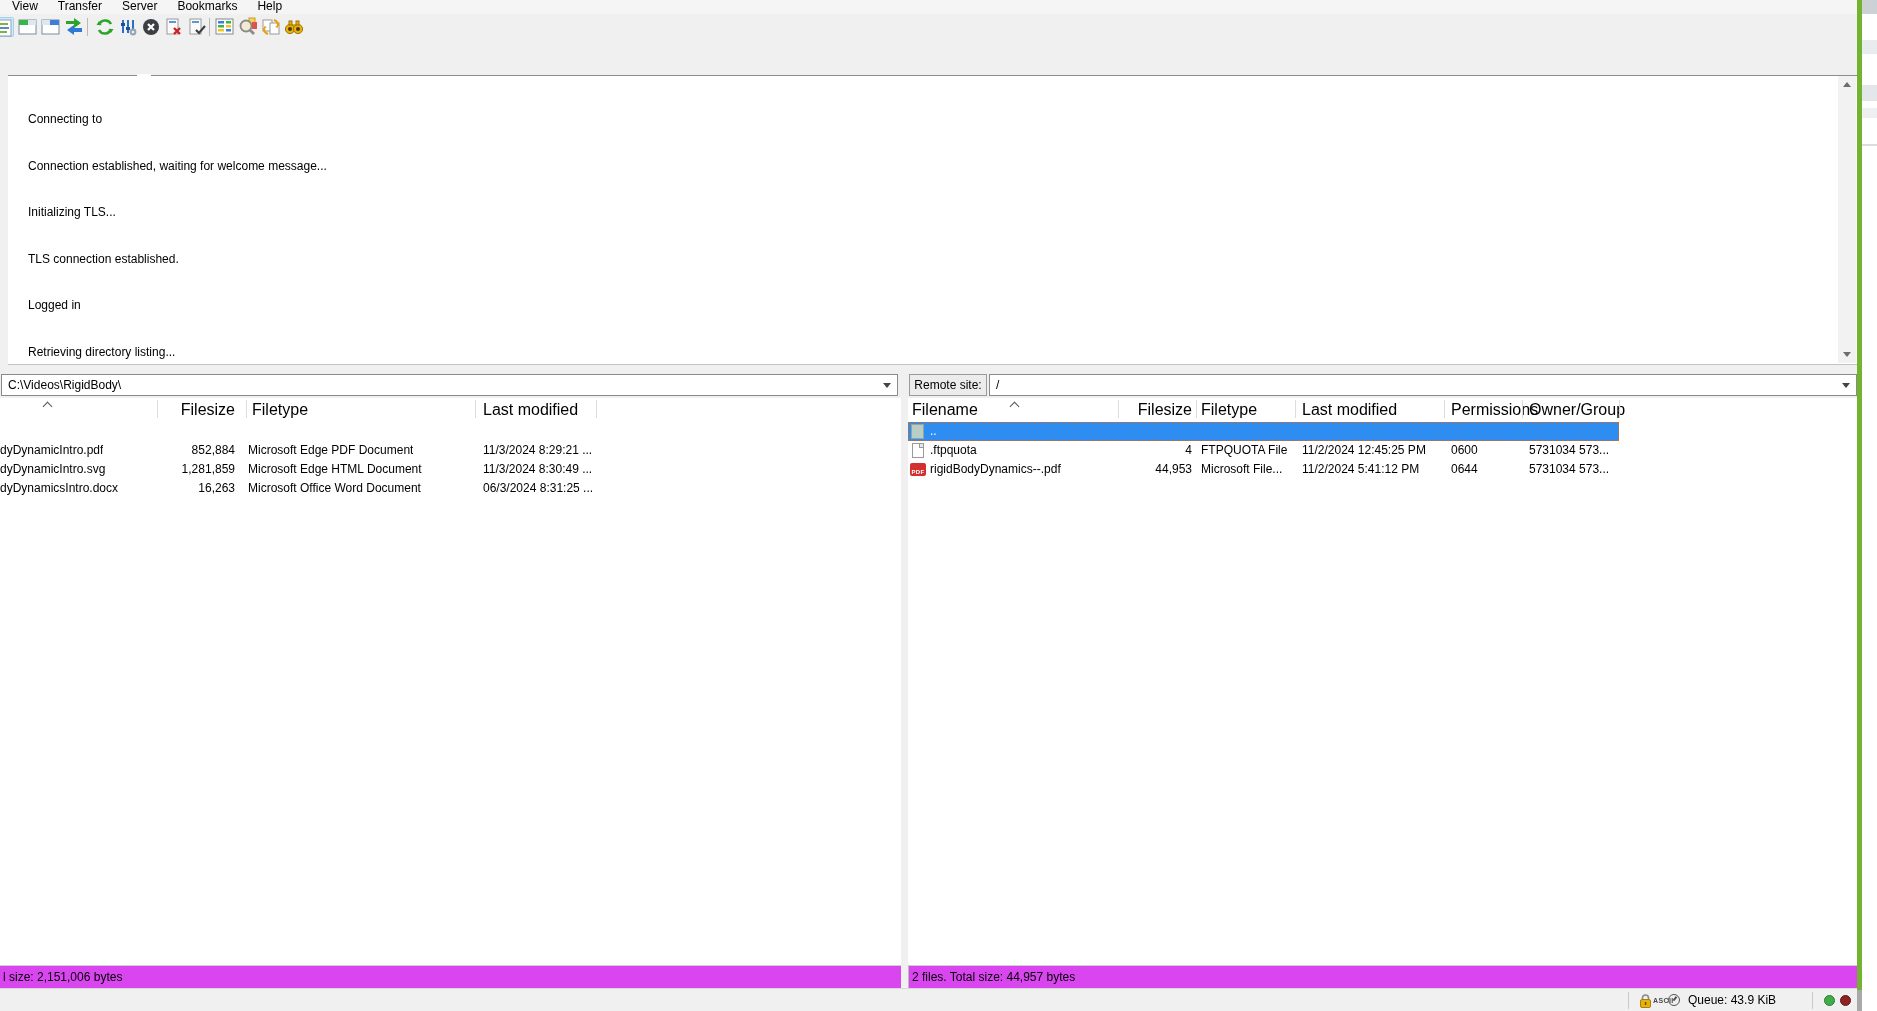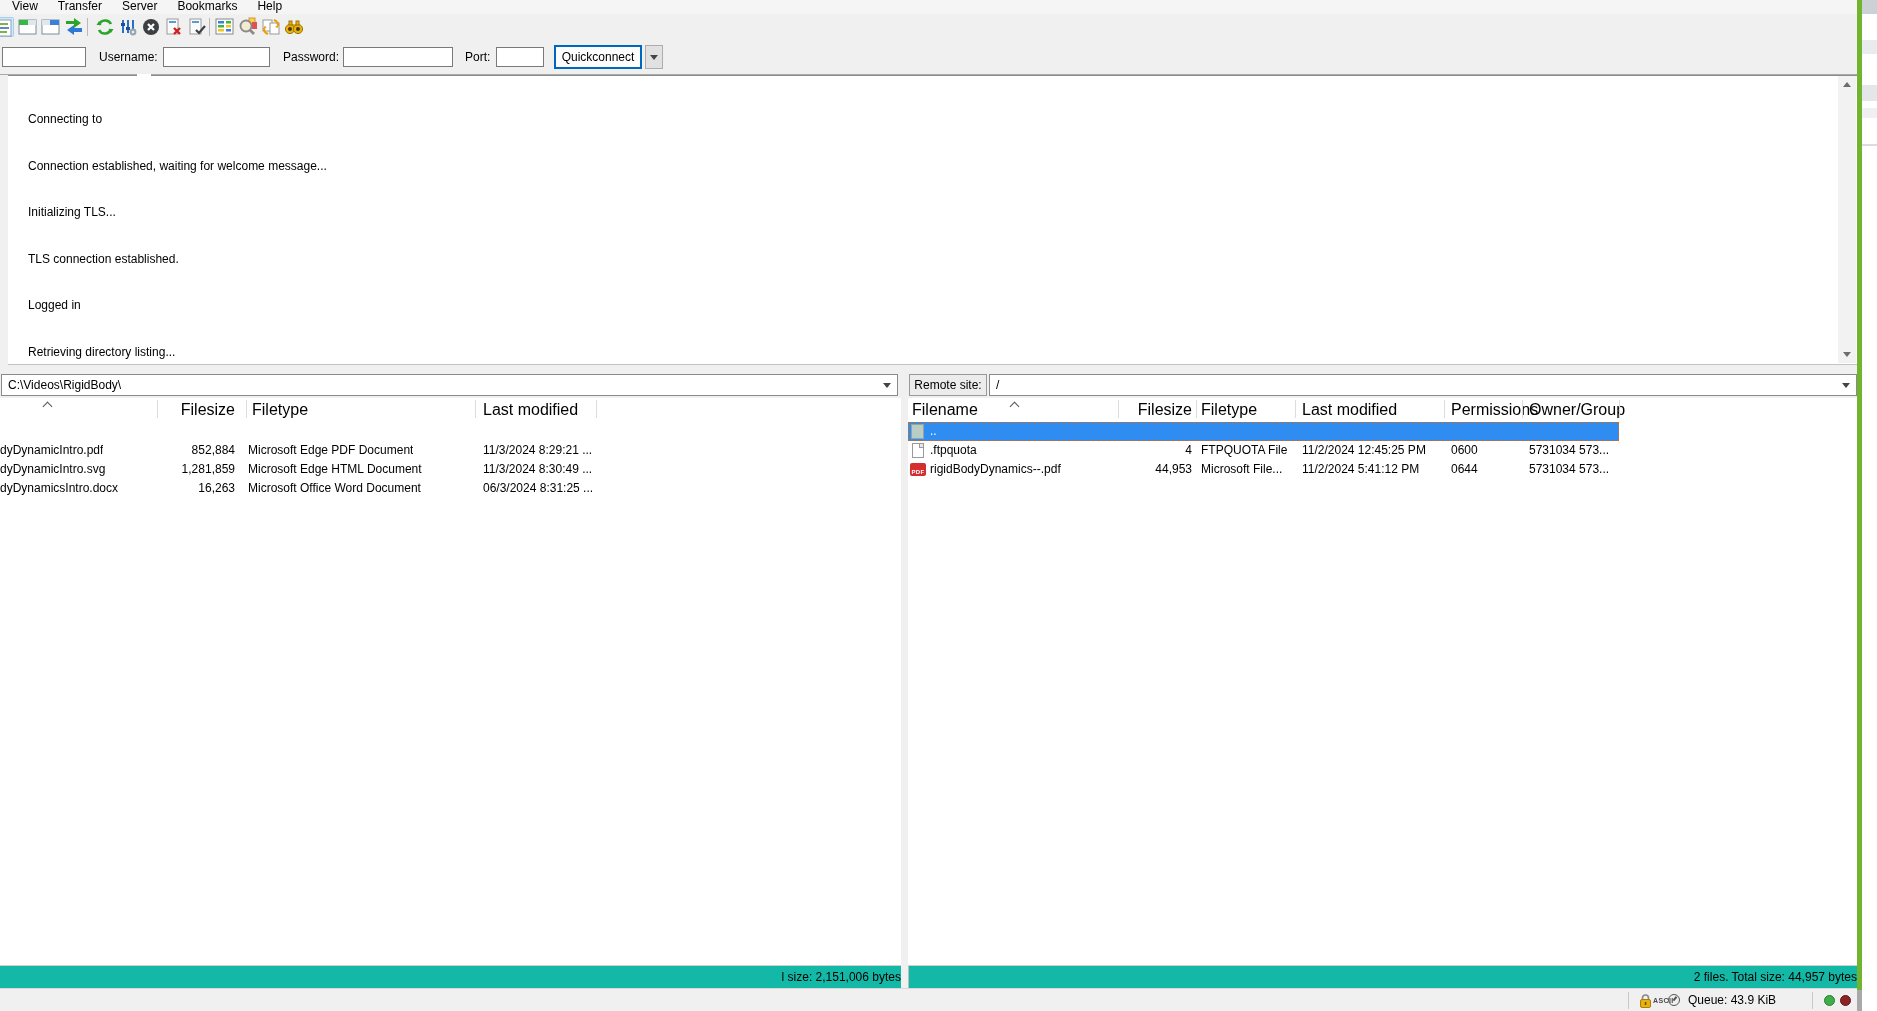--- a/index.html
+++ b/index.html
@@ -64,22 +64,22 @@
   .sel-row { background:#2f8cf0; color:#fff; outline:1px dashed #d2691e; outline-offset:-1px; }
   .folder-ic { position:absolute; left:3px; top:2px; width:13px; height:15px; background:#b9cdc4;
                border:1px solid #8fa79e; }
   .doc-ic { position:absolute; left:4px; top:2px; width:12px; height:15px; background:#fff;
             border:1px solid #9a9a9a; }
   .doc-ic:before { content:""; position:absolute; right:-1px; top:-1px; width:4px; height:4px;
                    background:#e8e8e8; border-left:1px solid #9a9a9a; border-bottom:1px solid #9a9a9a; }
   .pdf-ic { position:absolute; left:2px; top:3px; width:16px; height:13px; background:#d32f2f;
             border-radius:2px; color:#fff; font-size:6px; font-weight:bold; text-align:center;
             line-height:13px; letter-spacing:.3px; }
-  .pstatus { position:absolute; left:0; top:593px; height:23px; width:100%; background:#14b8a6;
-             border-top:1px solid #cfcfcf; line-height:22px; padding-left:3px; font-size:12px;text-align:right; }
+  .pstatus { position:absolute; left:0; top:593px; height:23px; width:100%; background:#d946ef;
+             border-top:1px solid #cfcfcf; line-height:22px; padding-left:3px; font-size:12px; }
   .pstatus.rt { border-left:1px solid #bdbdbd; }
 
   
   .statusbar { position:absolute; left:0; top:988px; width:1857px; height:23px; background:#f0f0f0;
                border-top:1px solid #d9d9d9; }
   .sb-sep { position:absolute; top:3px; width:1px; height:17px; background:#c9c9c9; }
   .ascii-tag { position:absolute; left:1653px; top:8px; font-size:7px; font-weight:bold; color:#4a4a4a;
                letter-spacing:.4px; }
   .queue-text { position:absolute; left:1688px; top:4px; font-size:12px; }
   .dot { position:absolute; top:6px; width:11px; height:11px; border-radius:50%; }
@@ -215,31 +215,20 @@
             <circle cx="6" cy="12" r="4.6" fill="#e8b10e" stroke="#9c7408"></circle>
             <circle cx="14" cy="12" r="4.6" fill="#e8b10e" stroke="#9c7408"></circle>
             <circle cx="6" cy="12" r="2" fill="#4a3c10"></circle>
             <circle cx="14" cy="12" r="2" fill="#4a3c10"></circle>
             <rect x="5" y="4" width="3" height="4" fill="#e8b10e" stroke="#9c7408"></rect>
             <rect x="12" y="4" width="3" height="4" fill="#e8b10e" stroke="#9c7408"></rect>
           </svg>
       </span>
     </div>
 
-    <div class="qbar">
-      <input class="qinput" style="left: 2px; width: 84px;">
-      <label style="left:99px">Username:</label>
-      <input class="qinput" style="left: 163px; width: 107px;">
-      <label style="left:283px">Password:</label>
-      <input class="qinput" style="left: 343px; width: 110px;" type="password">
-      <label style="left:465px">Port:</label>
-      <input class="qinput" style="left: 496px; width: 48px;">
-      <button class="qc-btn">Quickconnect</button>
-      <span class="qc-drop"><span class="chev-down" style="margin:9px 0 0 4px"></span></span>
-    </div>
 
     <div class="log">
       <div class="log-lines">
         <div>Connecting to</div>
         <div>Connection established, waiting for welcome message...</div>
         <div>Initializing TLS...</div>
         <div>TLS connection established.</div>
         <div>Logged in</div>
         <div>Retrieving directory listing...</div>
         

